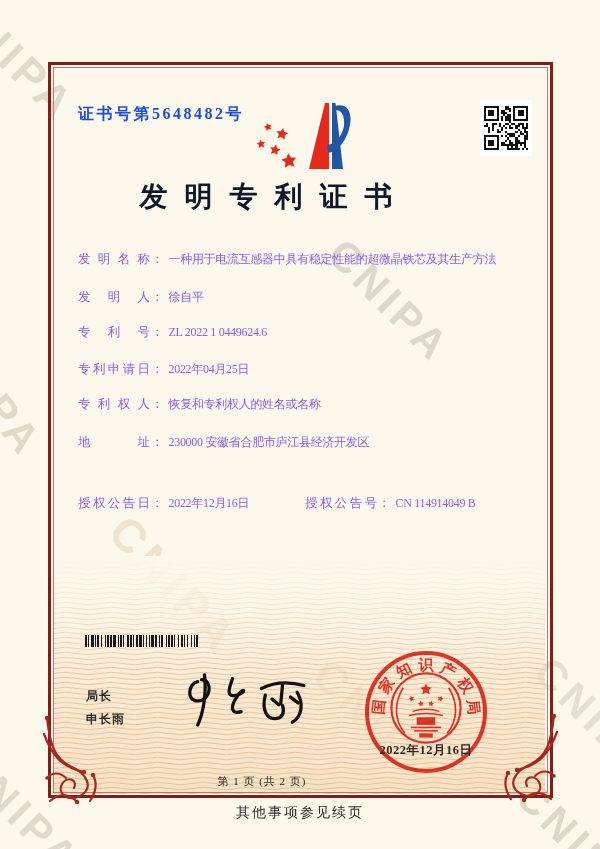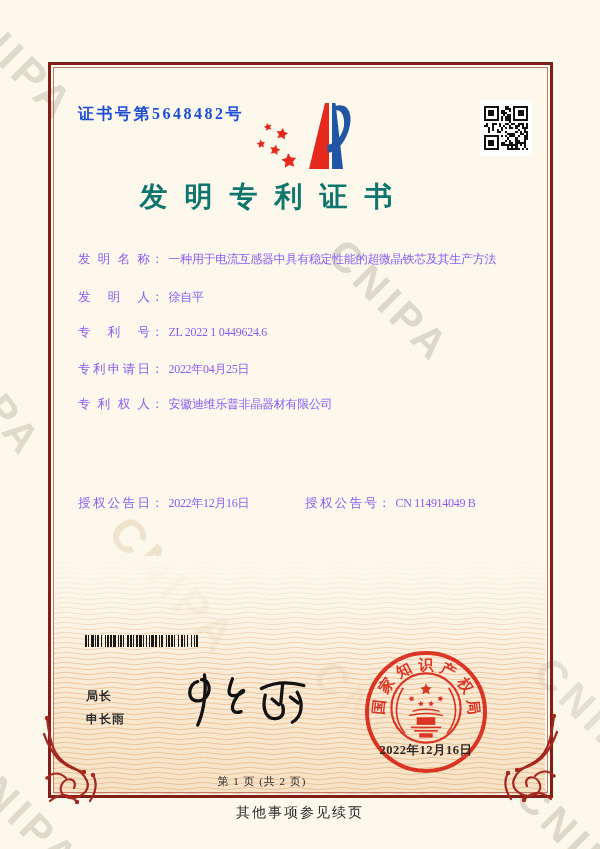--- a/index.html
+++ b/index.html
@@ -41,21 +41,21 @@
     letter-spacing:2.5px; color:#1d4ed8;
   }
   .logo{position:absolute; left:252px; top:101px; width:100px; height:72px;}
   .qrbox{
     position:absolute; left:480px; top:100px; width:52px; height:56px;
     background:#fff; display:flex; align-items:center; justify-content:center;
   }
   .title{
     position:absolute; left:0; top:178px; width:532px; text-align:center;
     font-size:28px; font-weight:700; letter-spacing:17px; text-indent:17px;
-    color:#0f766e;
+    color:#0f172a;
   }
   
   .frow{
     position:absolute; left:78px; white-space:nowrap; font-size:12.5px;
     font-weight:400; color:#8b5cf6; line-height:1.2;
   }
   .flabel{
     display:inline-block; width:72px; text-align:justify; text-align-last:justify;
     vertical-align:bottom;
   }
@@ -338,21 +338,24 @@
   <div class="frow" style="top:290px">
     <span class="flabel">发明人</span><span class="fcolon">：</span><span class="fvalue">徐自平</span>
   </div>
   <div class="frow" style="top:325px">
     <span class="flabel">专利号</span><span class="fcolon">：</span><span class="fvalue">ZL 2022 1 0449624.6</span>
   </div>
   <div class="frow" style="top:362px">
     <span class="flabel">专利申请日</span><span class="fcolon">：</span><span class="fvalue">2022年04月25日</span>
   </div>
   <div class="frow" style="top:397px">
-    <span class="flabel">专利权人</span><span class="fcolon">：</span><span class="fvalue">安徽迪维乐普非晶器材有限公司</span>
+    <span class="flabel">专利权人</span><span class="fcolon">：</span><span class="fvalue">恢复和专利权人的姓名或名称</span>
+  </div>
+  <div class="frow" style="top:435px">
+    <span class="flabel">地址</span><span class="fcolon">：</span><span class="fvalue">230000 安徽省合肥市庐江县经济开发区</span>
   </div>
   <div class="frow" style="top:496px">
     <span class="flabel">授权公告日</span><span class="fcolon">：</span><span class="fvalue">2022年12月16日</span>
     <span class="fgroup2">
       <span class="flabel">授权公告号</span><span class="fcolon">：</span><span class="fvalue">CN 114914049 B</span>
     </span>
   </div>
 
 
   <div class="barcode">

